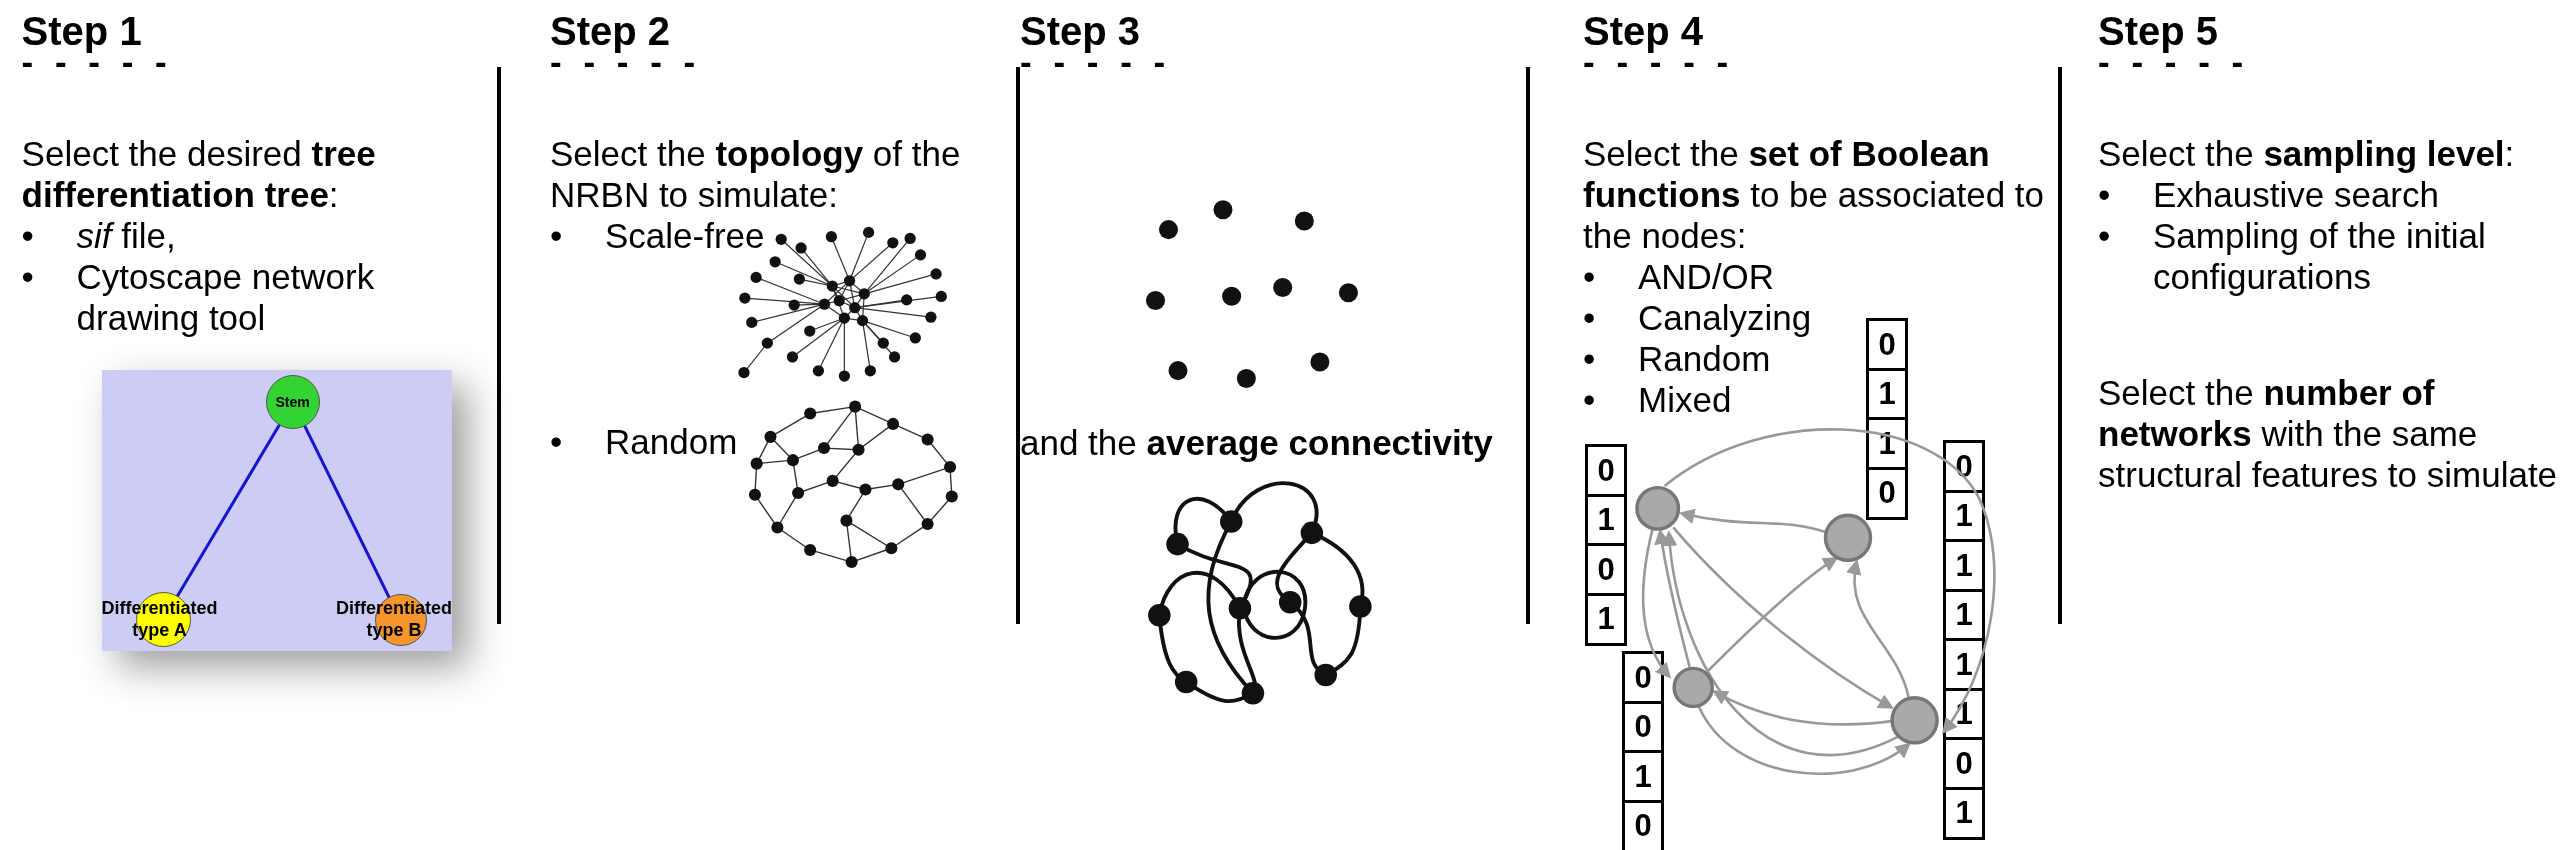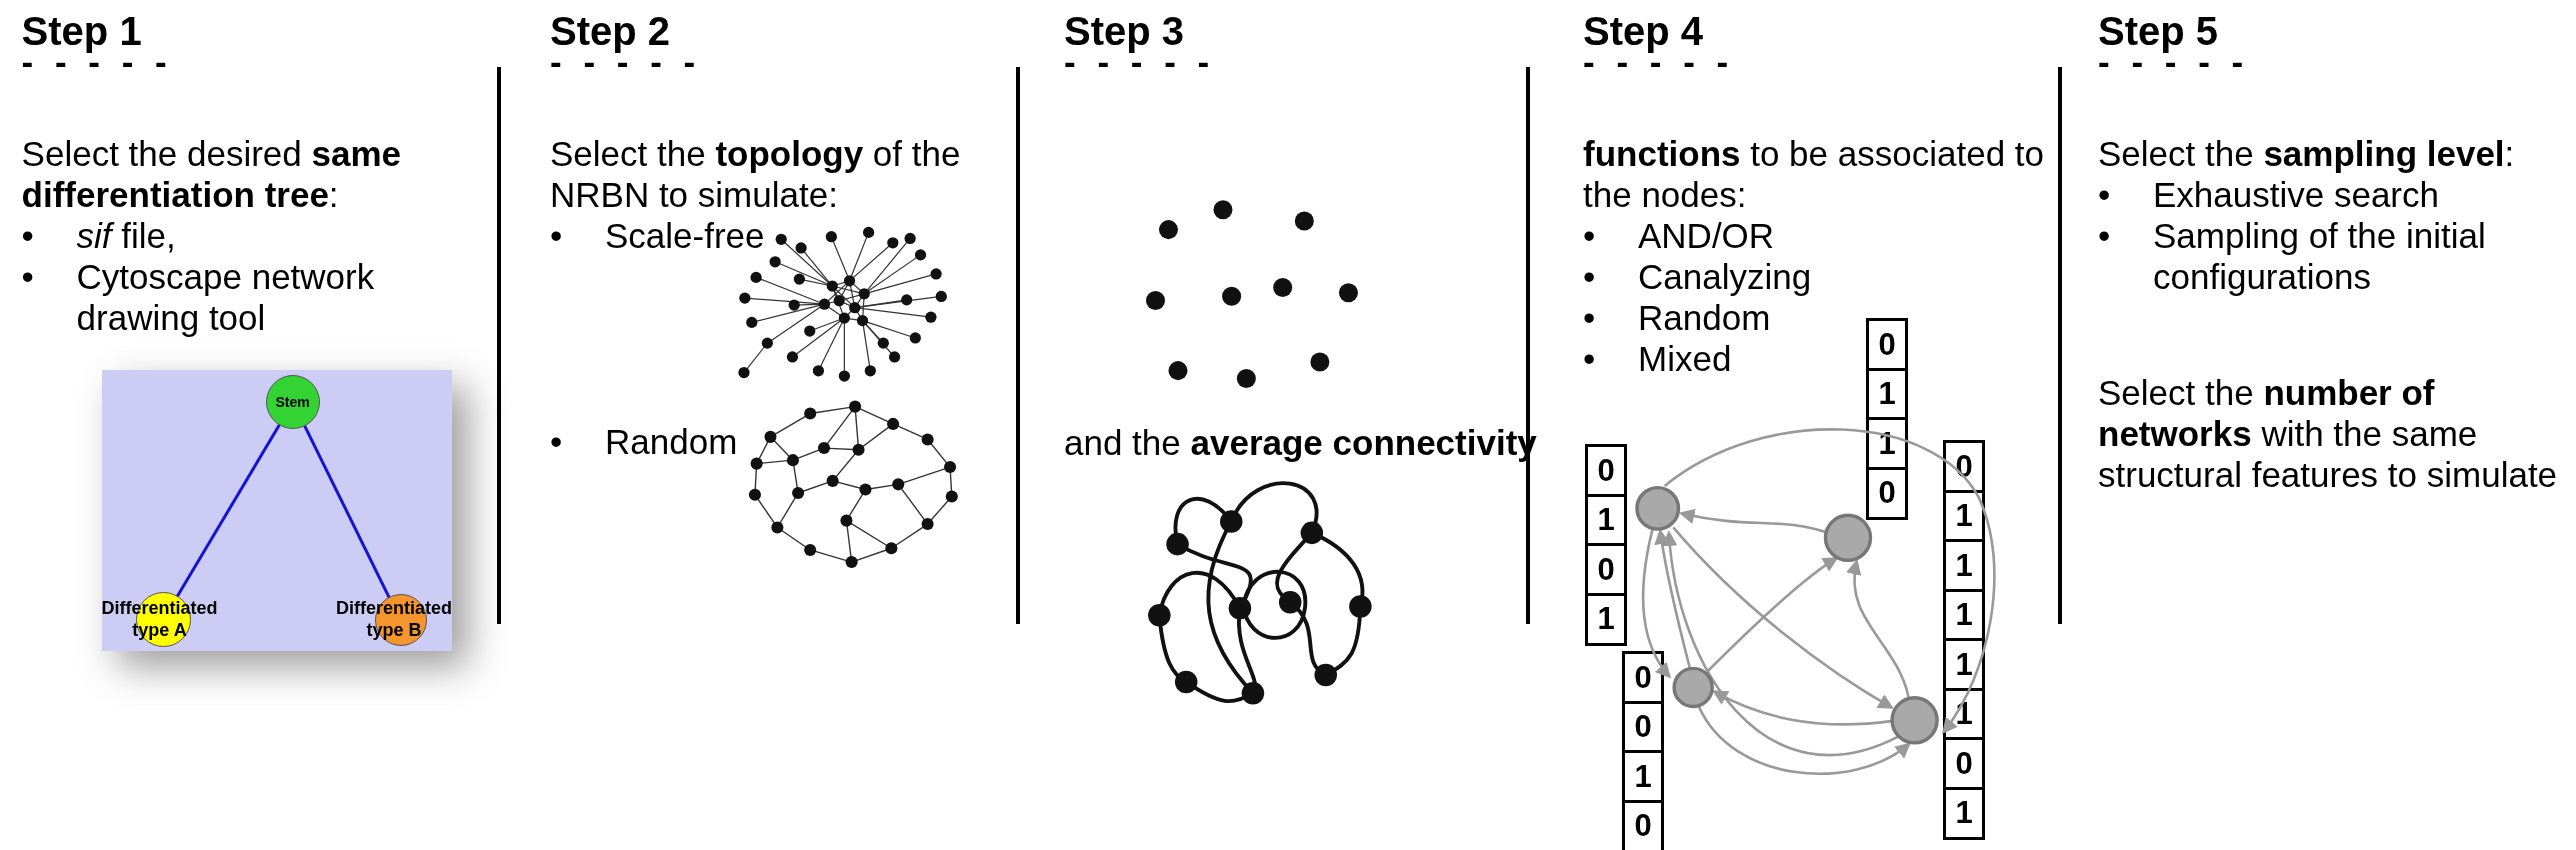--- a/index.html
+++ b/index.html
@@ -33,21 +33,21 @@
 
   <div class="divider" style="left:497px"></div>
   <div class="divider" style="left:1016px"></div>
   <div class="divider" style="left:1526px"></div>
   <div class="divider" style="left:2058px"></div>
 
   <div class="col" style="left:21.6px;width:475px">
     <div class="title">Step 1</div>
     <div class="dashes">- - - - -</div>
     <div class="tblock" style="top:133px">
-      <div class="line"><span class="r">Select the desired </span><span class="b">same</span></div>
+      <div class="line"><span class="r">Select the desired </span><span class="b">tree</span></div>
       <div class="line"><span class="b">differentiation tree</span><span class="r">:</span></div>
       <div class="line bullet"><span class="marker">•</span><span><span class="i">sif</span><span class="r"> file,</span></span></div>
       <div class="line bullet"><span class="marker">•</span><span><span class="r">Cytoscape network</span></span></div>
       <div class="line cont"><span><span class="r">drawing tool</span></span></div>
     </div>
     <div class="tree-box">
       <svg class="net" width="350" height="281" viewBox="92 428 405 325">
           <path d="M313,465 L163,717" fill="none" stroke="#1414d2" stroke-width="3.5"></path>
           <path d="M313,465 L437,717" fill="none" stroke="#1414d2" stroke-width="3.5"></path>
         </svg>
@@ -211,21 +211,21 @@
       <circle cx="916" cy="532" r="7" fill="#111111"></circle>
       <circle cx="952" cy="518" r="7" fill="#111111"></circle>
       <circle cx="992" cy="520" r="7" fill="#111111"></circle>
       <circle cx="962" cy="556" r="7" fill="#111111"></circle>
       <circle cx="922" cy="570" r="7" fill="#111111"></circle>
       <circle cx="1000" cy="566" r="7" fill="#111111"></circle>
       <circle cx="1038" cy="560" r="7" fill="#111111"></circle>
       <circle cx="978" cy="602" r="7" fill="#111111"></circle>
     </svg>
 
-  <div class="col" style="left:1064px;width:461px">
+  <div class="col" style="left:1020px;width:461px">
     <div class="title">Step 3</div>
     <div class="dashes">- - - - -</div>
     <div class="tblock" style="top:422px">
       <div class="line"><span class="r">and the </span><span class="b">average connectivity</span></div>
     </div>
   </div>
   <svg class="net" style="left:1138px;top:195px" width="234" height="199" viewBox="1315 225 270 230">
       <circle cx="1413" cy="242" r="11" fill="#111111"></circle>
       <circle cx="1350" cy="265" r="11" fill="#111111"></circle>
       <circle cx="1507" cy="255" r="11" fill="#111111"></circle>
@@ -260,20 +260,21 @@
       <circle cx="1572" cy="701" r="13" fill="#111111"></circle>
       <circle cx="1371" cy="788" r="13" fill="#111111"></circle>
       <circle cx="1448" cy="801" r="13" fill="#111111"></circle>
       <circle cx="1532" cy="780" r="13" fill="#111111"></circle>
     </svg>
 
   <div class="col" style="left:1583px;width:475px">
     <div class="title">Step 4</div>
     <div class="dashes">- - - - -</div>
     <div class="tblock" style="top:133px">
+      <div class="line"><span class="r">Select the </span><span class="b">set of Boolean</span></div>
       <div class="line"><span class="b">functions</span><span class="r"> to be associated to</span></div>
       <div class="line"><span class="r">the nodes:</span></div>
       <div class="line bullet"><span class="marker">•</span><span><span class="r">AND/OR</span></span></div>
       <div class="line bullet"><span class="marker">•</span><span><span class="r">Canalyzing</span></span></div>
       <div class="line bullet"><span class="marker">•</span><span><span class="r">Random</span></span></div>
       <div class="line bullet"><span class="marker">•</span><span><span class="r">Mixed</span></span></div>
     </div>
   </div>
   <div class="bincol" style="left:1866px;top:318px">
       <div class="cell">0</div>

